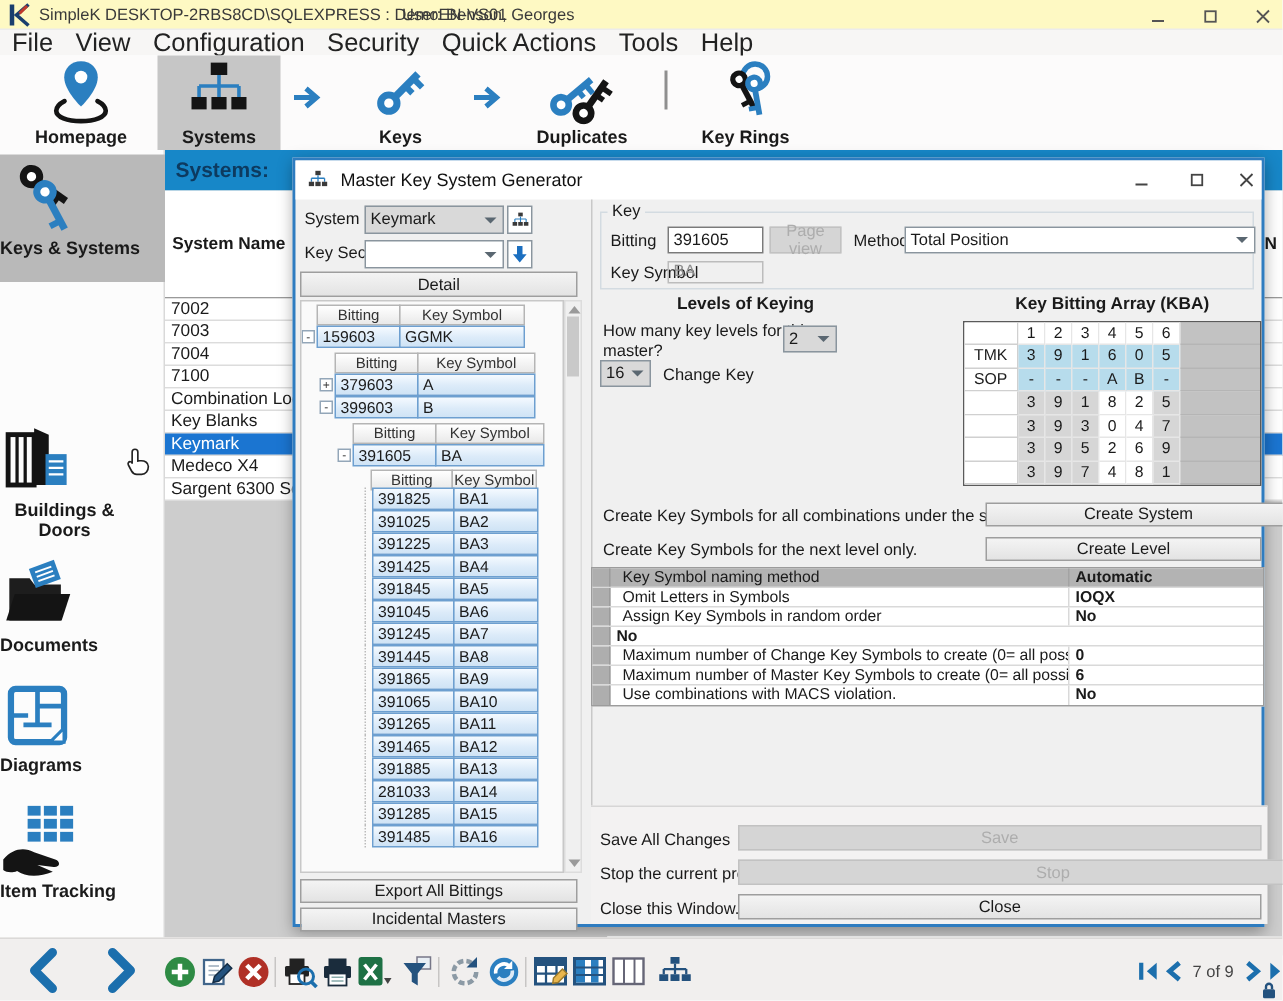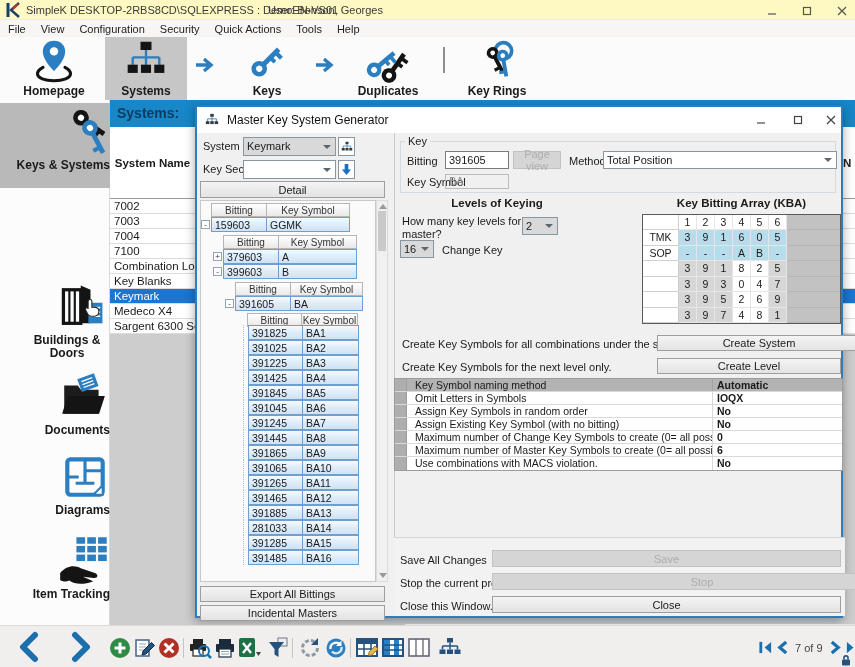--- a/index.html
+++ b/index.html
@@ -7,33 +7,33 @@
   body{font-family:"Liberation Sans",sans-serif;font-size:11px;color:#1a1a1a;background:#fff;position:relative}
   .abs{position:absolute}
   svg{display:block}
 
   
   #titlebar{left:0;top:0;width:855px;height:20px;background:#fef9c3;border-bottom:1px solid #ececec}
   #titlebar .ttl{position:absolute;left:26px;top:4px;font-size:11px;color:#3a3a3a}
   #titlebar .usr{position:absolute;left:268px;top:4px;font-size:11px;color:#3a3a3a}
   .winbtn{position:absolute;top:3px;width:26px;height:15px;display:flex;align-items:center;justify-content:center}
   #menubar{left:0;top:20px;width:855px;height:17px;background:#f7f6f5;display:flex;align-items:center;padding-left:8px;gap:15px}
-  #menubar span{font-size:11px;color:#222}
+  #menubar span{font-size:17px;color:#222}
 
   
   #toolbar{left:0;top:37px;width:855px;height:63px;background:#fcfbfb}
   .tbitem{position:absolute;top:0;height:63px;display:flex;flex-direction:column;align-items:center;justify-content:flex-start;padding-top:2px}
   .tbitem .lbl{font-weight:bold;font-size:12px;margin-top:1px;white-space:nowrap}
   .tbitem.selbox{background:#c6c6c6}
   .tbarrow{position:absolute;top:18px}
   .tbsep{position:absolute;top:10px;width:2px;height:26px;background:#8f8f8f}
 
   
   #sidebar{left:0;top:100px;width:110px;height:525px;background:#fcfcfc;border-right:1px solid #d9d9d9}
-  .sbitem{position:absolute;left:0;width:110px;display:flex;flex-direction:column;align-items:flex-end;justify-content:flex-start;padding-top:4px}
+  .sbitem{position:absolute;left:0;width:110px;display:flex;flex-direction:column;align-items:flex-start;justify-content:flex-start;padding-top:4px}
   .sbitem .lbl{font-weight:bold;font-size:12px;text-align:center;line-height:13px;margin-top:2px}
   .sbitem.selbox{background:#b9b9b9}
 
   
   #main{left:110px;top:100px;width:745px;height:525px;background:#cdcdcd}
   #main .bluehead{position:absolute;left:0;top:0;width:745px;height:27px;background:#1787c8}
   #main .bluehead span{position:absolute;left:7px;top:5px;font-weight:bold;font-size:14px;color:#0d3a5f}
   #main .thead{position:absolute;left:0;top:27px;width:745px;height:72px;background:#fff;border-bottom:1px solid #9a9a9a}
   #main .thead .c1{position:absolute;left:0;top:30px;width:85px;text-align:center;font-weight:bold;font-size:11.5px}
   #main .thead .c2{position:absolute;left:733px;top:30px;font-weight:bold;font-size:11.5px}
@@ -591,21 +591,20 @@
         <span class="sname">Omit Letters in Symbols</span>
         <span class="sval">IOQX</span>
       </div>
       <div class="srow">
         <span class="sgut"></span>
         <span class="sname">Assign Key Symbols in random order</span>
         <span class="sval">No</span>
       </div>
       <div class="srow">
         <span class="sgut"></span>
-        <span class="sname">Assign Existing Key Symbol (with no bitting)</span>
         <span class="sval">No</span>
       </div>
       <div class="srow">
         <span class="sgut"></span>
         <span class="sname">Maximum number of Change Key Symbols to create (0= all possible).</span>
         <span class="sval">0</span>
       </div>
       <div class="srow">
         <span class="sgut"></span>
         <span class="sname">Maximum number of Master Key Symbols to create (0= all possible).</span>

